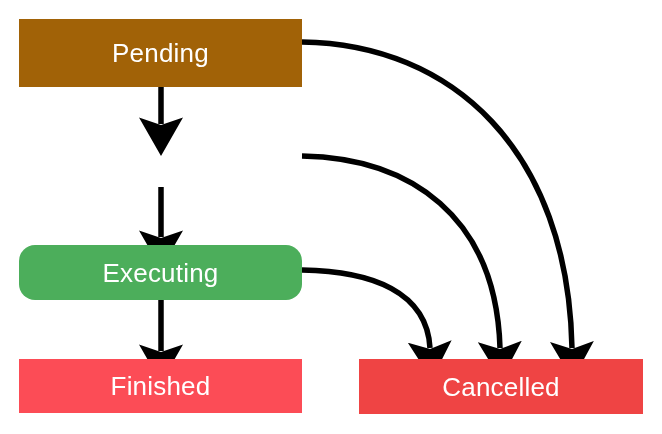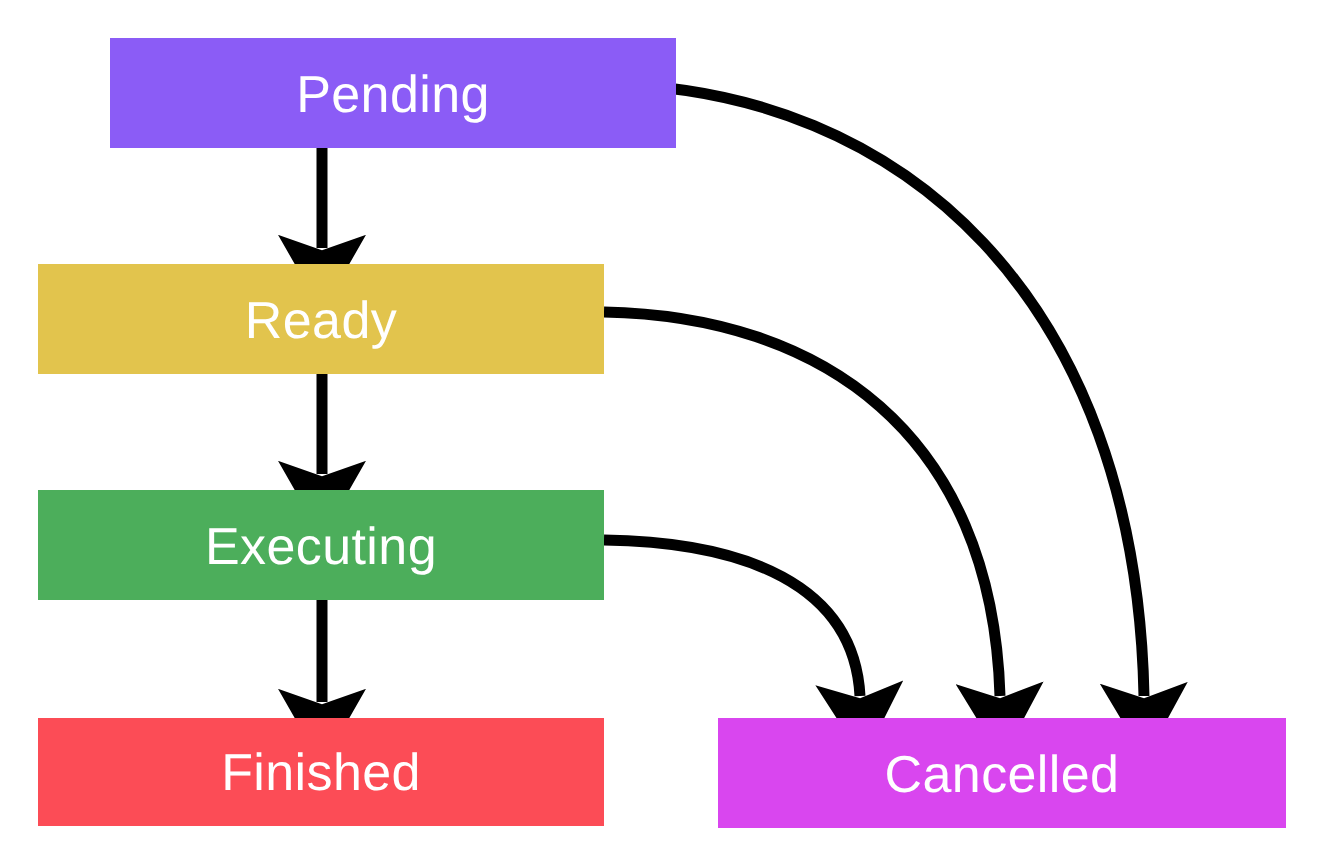--- a/index.html
+++ b/index.html
@@ -36,21 +36,21 @@
     color: #ffffff;
     font-size: 26px;
     font-weight: 400;
     letter-spacing: 0.2px;
     line-height: 1;
     white-space: nowrap;
     -webkit-font-smoothing: antialiased;
   }
   #node-pending   { left: 19px;  top: 19px;  width: 283px; height: 55px; }
   #node-ready     { left: 19px;  top: 132px; width: 283px; height: 55px; }
-  #node-executing { left: 19px;  top: 245px; width: 283px; height: 55px; }
+  #node-executing { left: 19px;  top: 245px; width: 283px; height: 55px; border-radius: 16px; }
   #node-finished  { left: 19px;  top: 359px; width: 283px; height: 55px; }
   #node-cancelled { left: 359px; top: 359px; width: 284px; height: 55px; }
 </style>
 </head>
 <body>
 
 <div id="diagram-canvas" style="background: rgb(255, 255, 255);">
 
   <svg id="edge-layer" viewBox="0 0 662 434" width="662" height="434" xmlns="http://www.w3.org/2000/svg">
     <defs>
@@ -61,33 +61,30 @@
 
     <path d="M161,74 L161,124" stroke="#000000" stroke-width="5.5" fill="none" marker-end="url(#arrowhead)"></path>
     <path d="M161,187 L161,237" stroke="#000000" stroke-width="5.5" fill="none" marker-end="url(#arrowhead)"></path>
     <path d="M161,300 L161,351" stroke="#000000" stroke-width="5.5" fill="none" marker-end="url(#arrowhead)"></path>
 
     <path d="M302,42 C452,44 568,150 572,348" stroke="#000000" stroke-width="5.5" fill="none" stroke-linecap="butt" marker-end="url(#arrowhead)"></path>
     <path d="M302,156 C410,158 496,216 500,348" stroke="#000000" stroke-width="5.5" fill="none" stroke-linecap="butt" marker-end="url(#arrowhead)"></path>
     <path d="M302,270 C372,271 427,292 430,348" stroke="#000000" stroke-width="5.5" fill="none" stroke-linecap="butt" marker-end="url(#arrowhead)"></path>
   </svg>
 
-  <div class="state-node" id="node-pending" style="left: 19px; top: 19px; width: 283px; height: 55px; background: #8b5cf6; margin-left: 36px;">
+  <div class="state-node" id="node-pending" style="left: 19px; top: 19px; width: 283px; height: 68px; background: #a16207;">
     <span class="state-label" style="color: rgb(255, 255, 255);">Pending</span>
   </div>
 
-  <div class="state-node" id="node-ready" style="left: 19px; top: 132px; width: 283px; height: 55px; background: rgb(226, 196, 77);">
-    <span class="state-label" style="color: rgb(255, 255, 255);">Ready</span>
-  </div>
 
   <div class="state-node" id="node-executing" style="left: 19px; top: 245px; width: 283px; height: 55px; background: rgb(76, 174, 91);">
     <span class="state-label" style="color: rgb(255, 255, 255);">Executing</span>
   </div>
 
   <div class="state-node" id="node-finished" style="left: 19px; top: 359px; width: 283px; height: 54px; background: rgb(252, 76, 86);">
     <span class="state-label" style="color: rgb(255, 255, 255);">Finished</span>
   </div>
 
-  <div class="state-node" id="node-cancelled" style="left: 359px; top: 359px; width: 284px; height: 55px; background: #d946ef;">
+  <div class="state-node" id="node-cancelled" style="left: 359px; top: 359px; width: 284px; height: 55px; background: #ef4444;">
     <span class="state-label" style="color: rgb(255, 255, 255);">Cancelled</span>
   </div>
 
 </div>
 
 </body></html>

